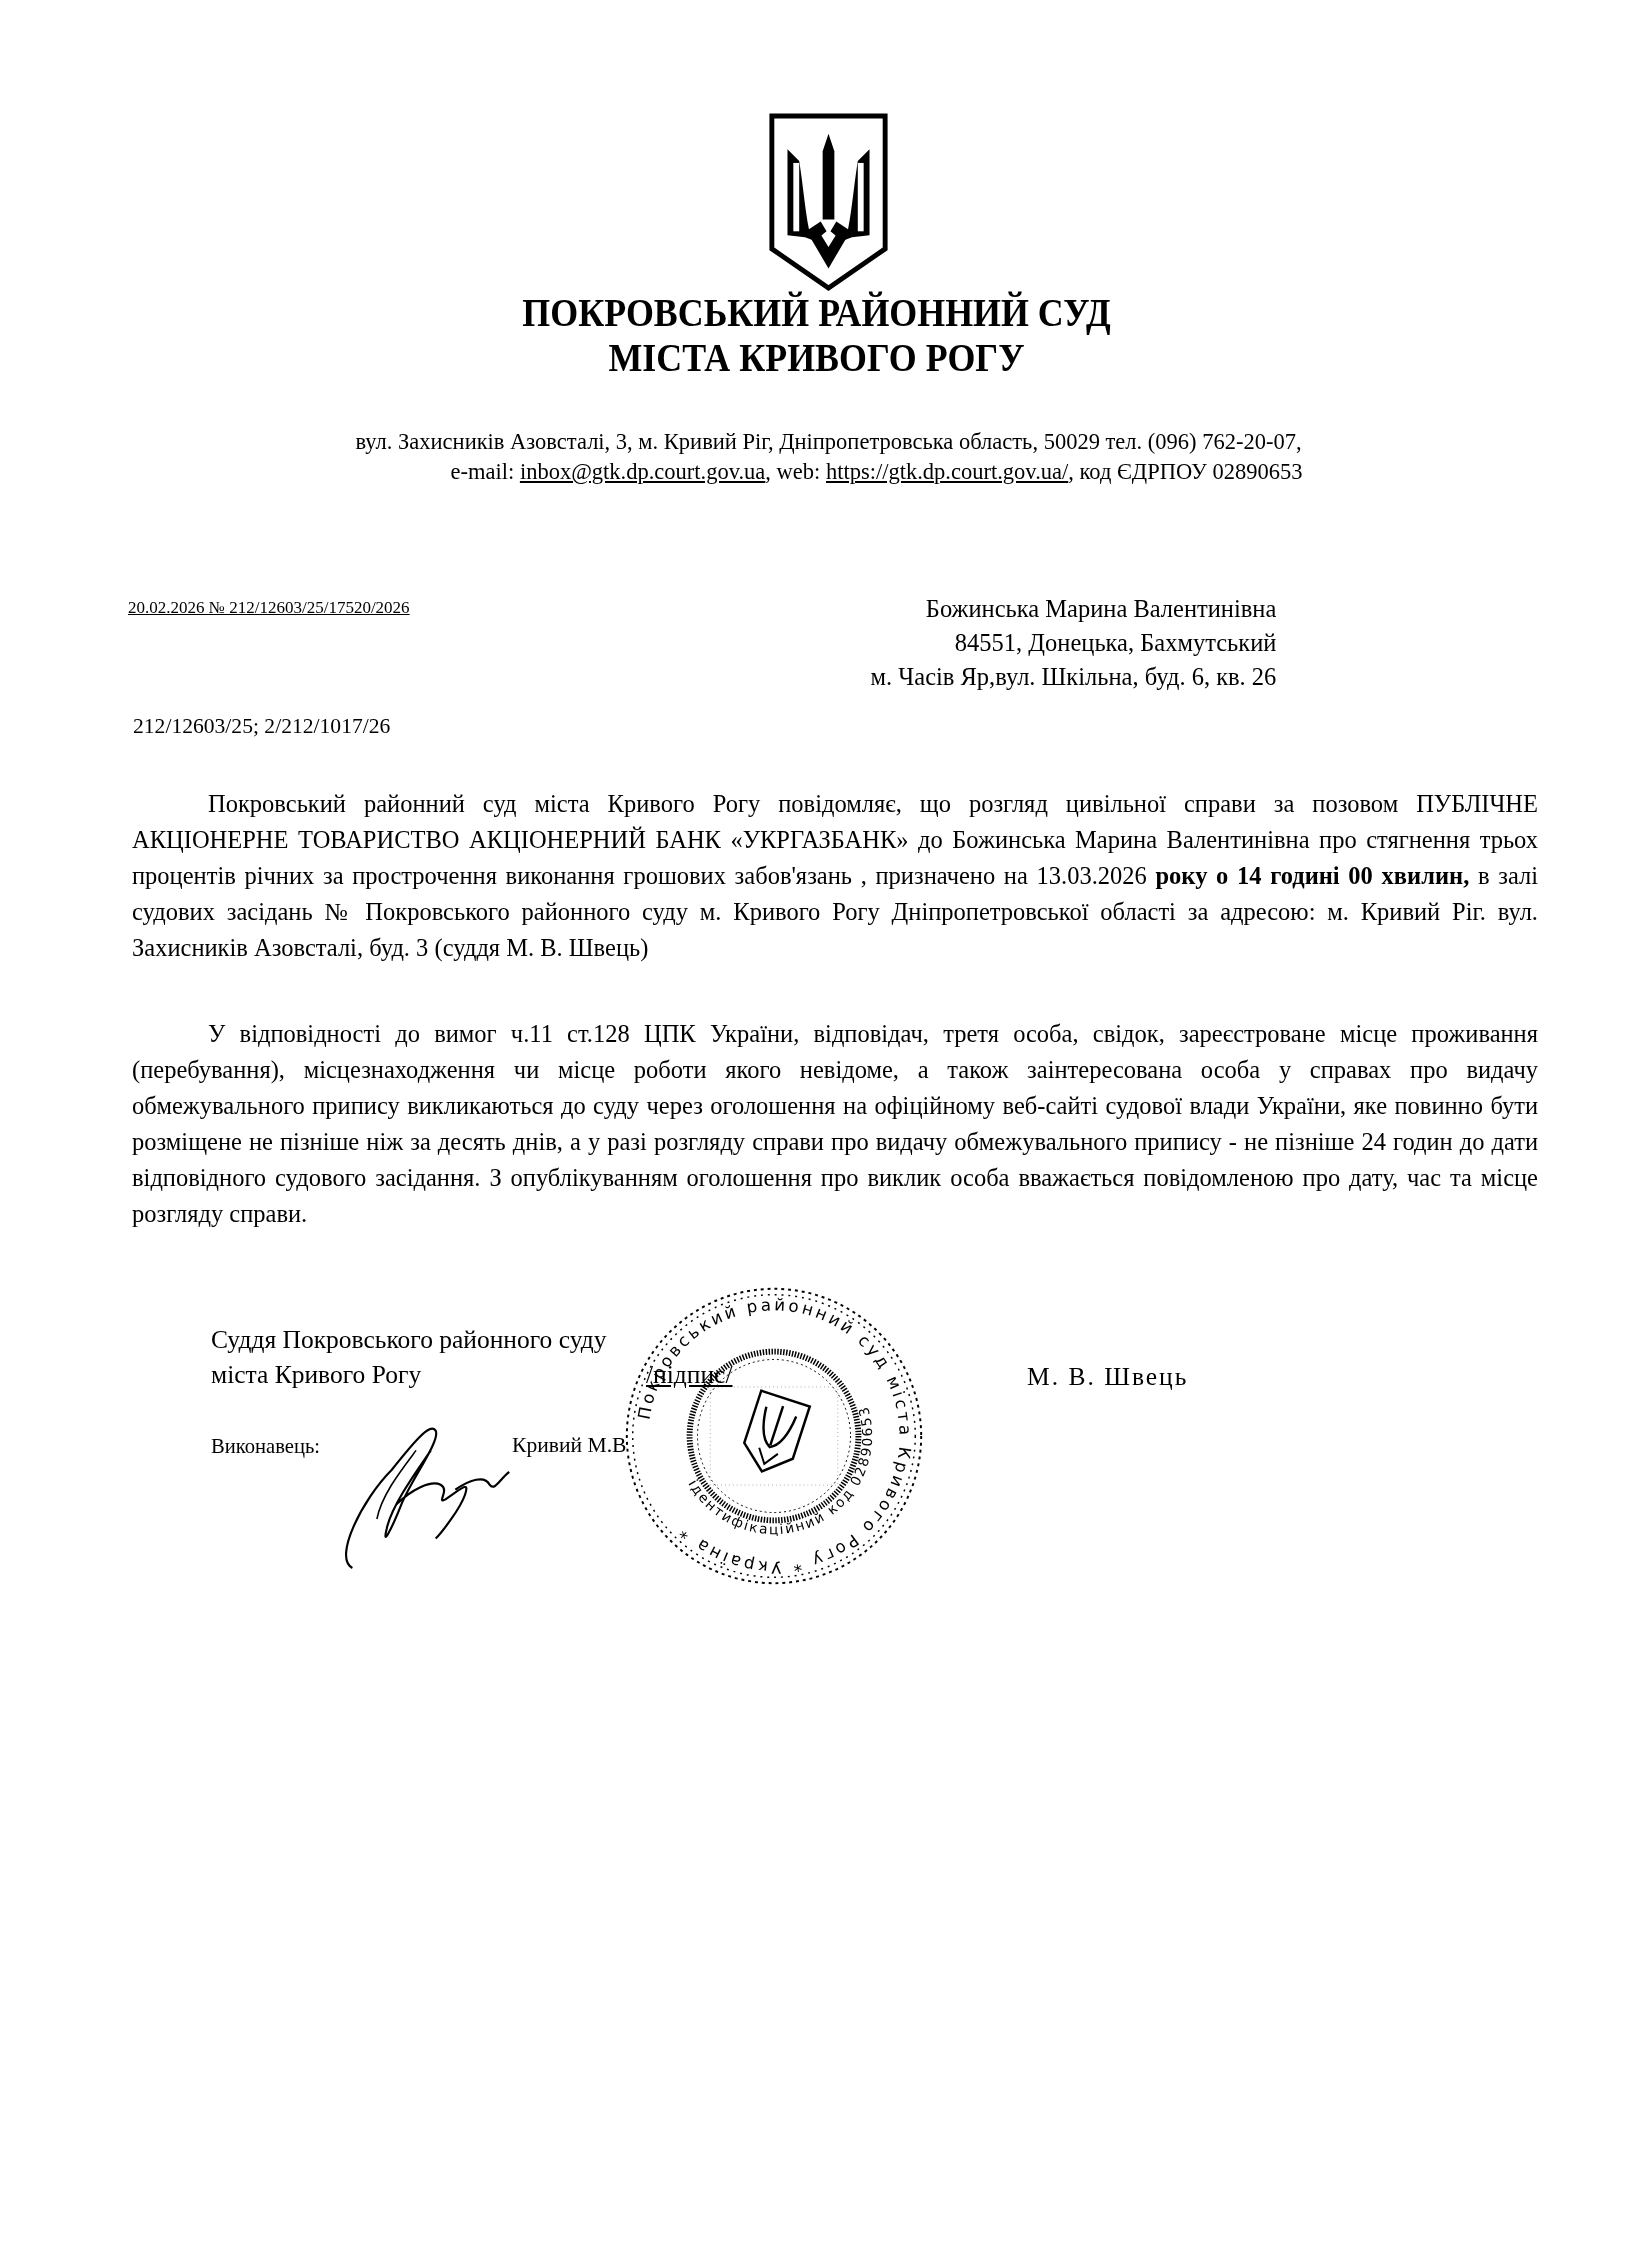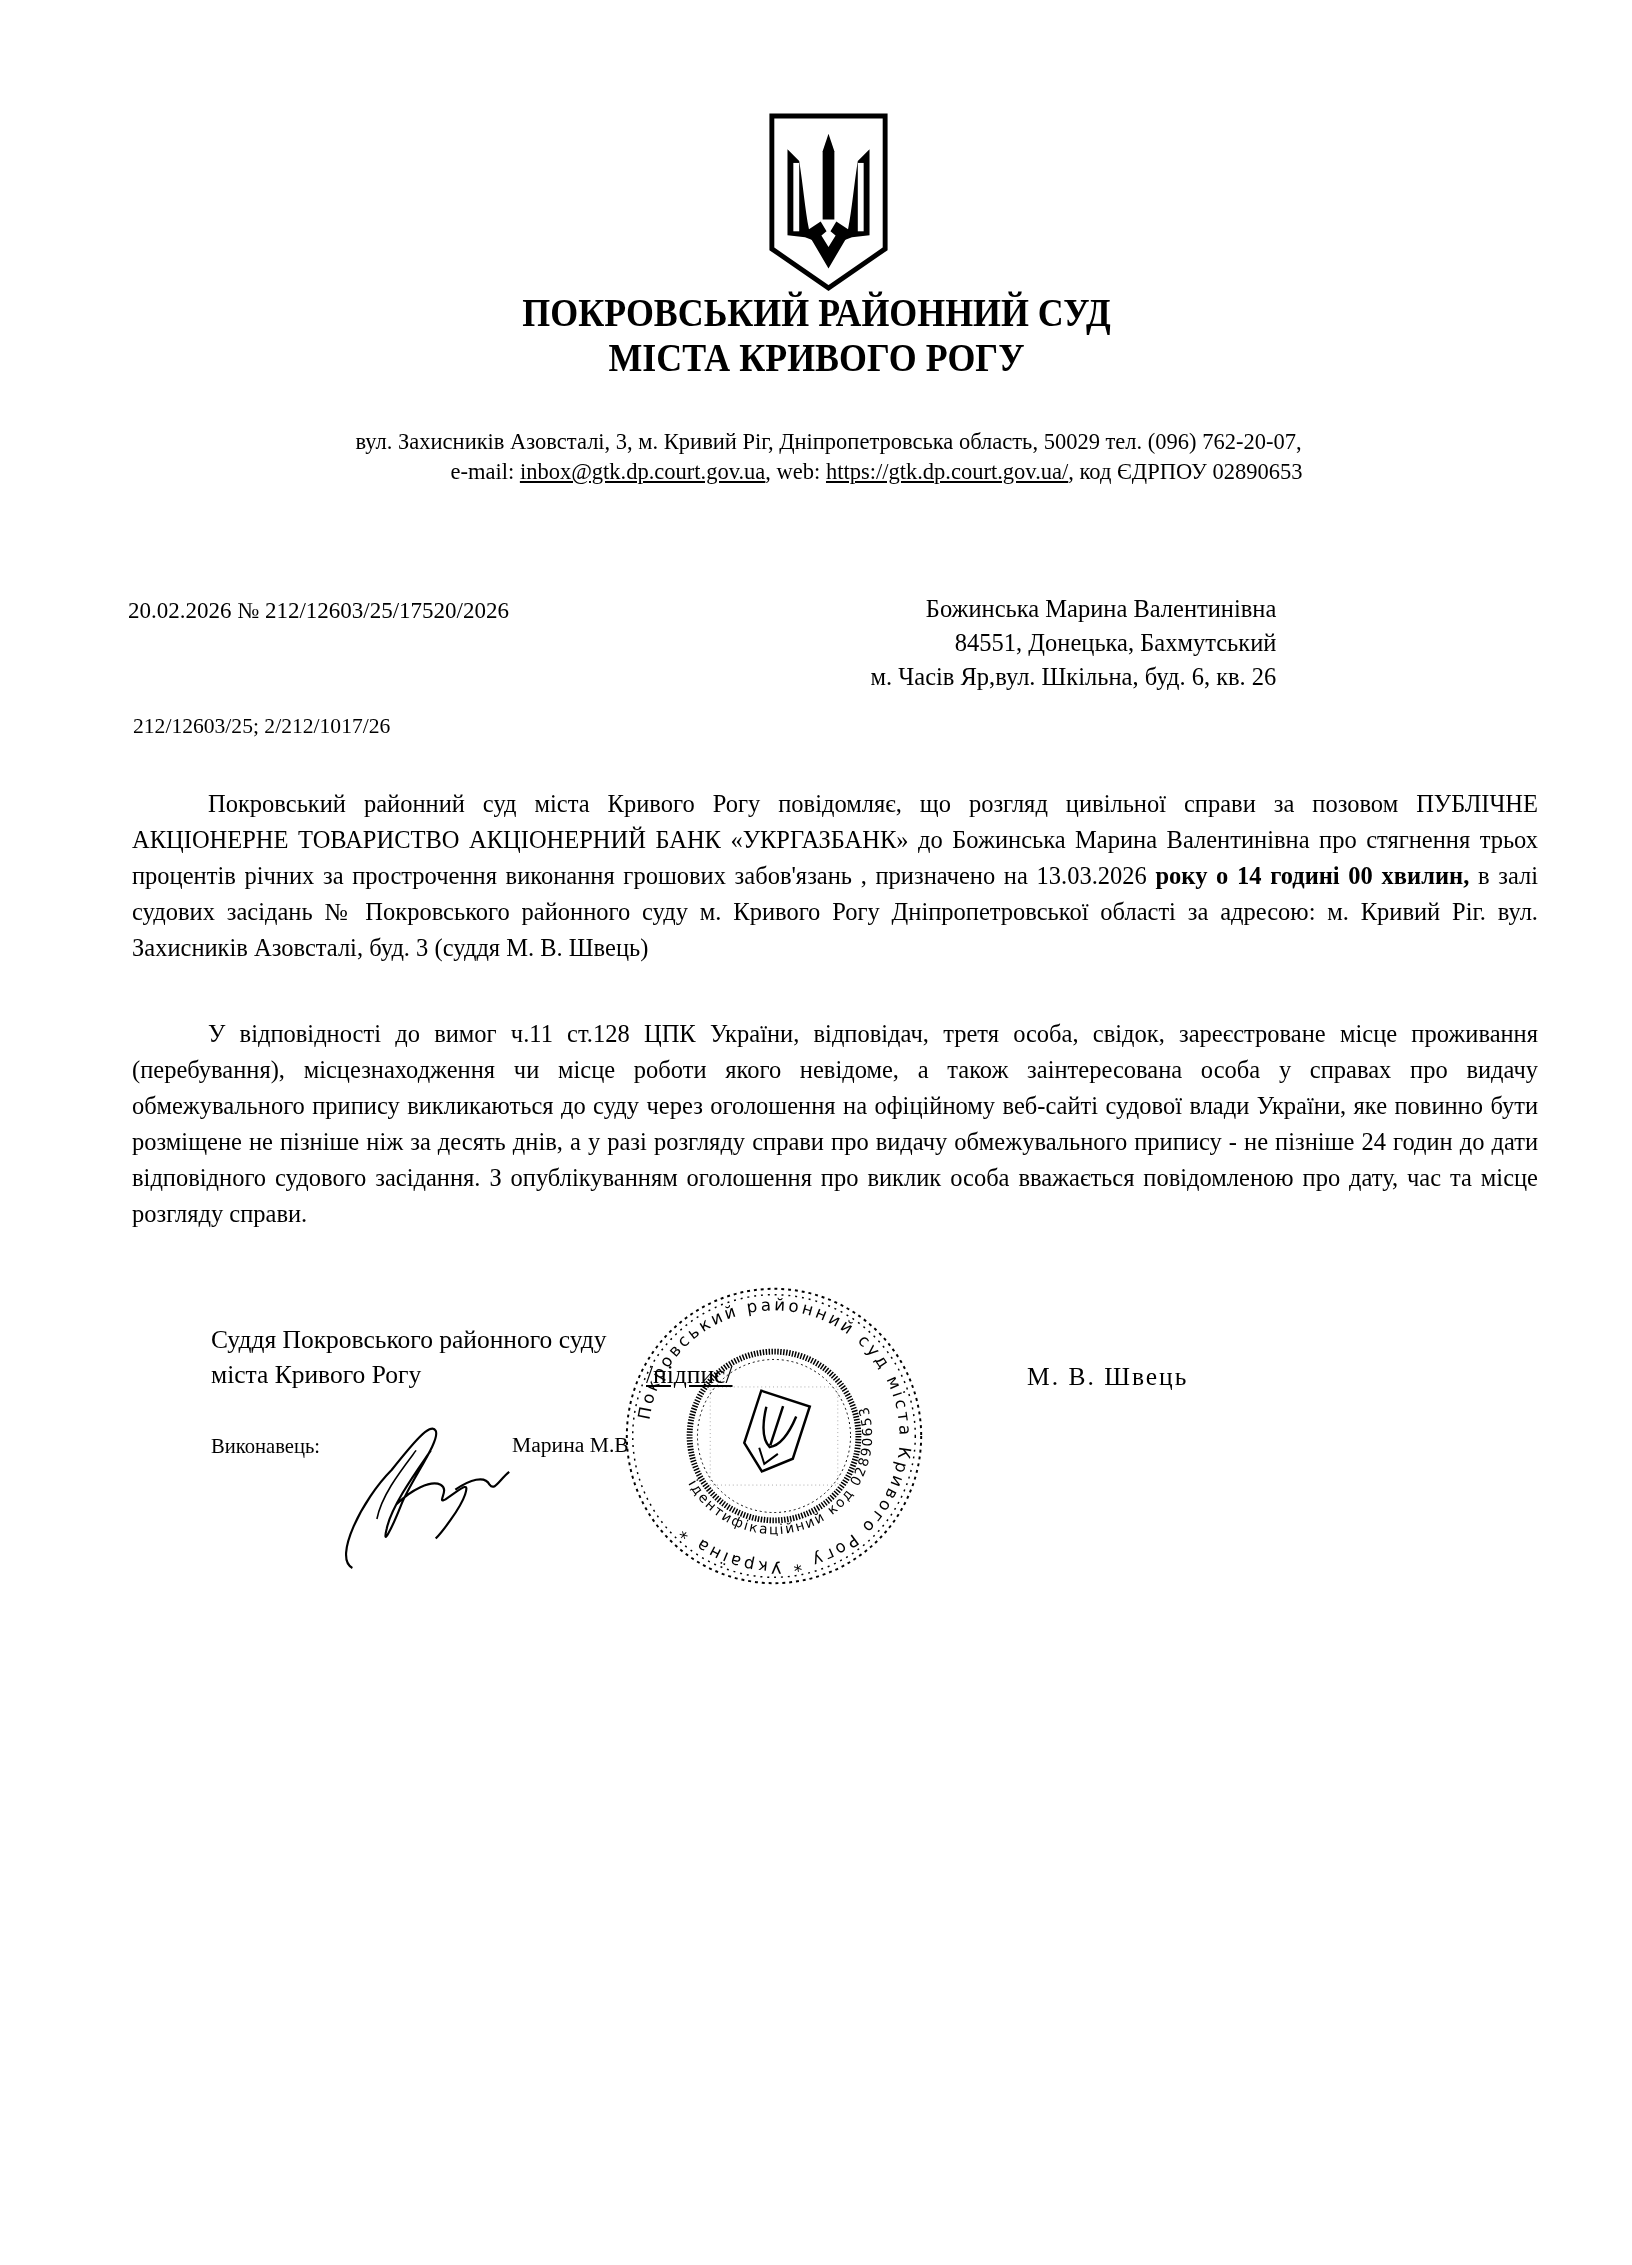--- a/index.html
+++ b/index.html
@@ -17,21 +17,21 @@
     }
     .title1 { top: 290px; }
     .title2 { top: 335px; }
     .addr {
       left: 12px; width: 1633px; text-align: center;
       font-size: 22.5px; line-height: 29px;
     }
     .addr1 { top: 427px; }
     .addr2 { top: 457px; padding-left: 48px; }
     .u { text-decoration: underline; }
-    .ref { left: 128px; top: 598px; font-size: 23px; }
+    .ref { left: 128px; top: 598px; font-size: 17px; text-decoration: underline; }
     .recipient { left: 851px; top: 592px; font-size: 24.5px; line-height: 34px; text-align: right; }
     .recipient .ind { padding-left: 19.6px; }
     .cases { left: 133px; top: 714px; font-size: 21.6px; }
     .body {
       left: 132px; width: 1406px; font-size: 24.5px; line-height: 36px;
       text-align: justify;
     }
     .p1 { top: 786px; }
     .p2 { top: 1016px; }
     .body p { margin: 0; text-indent: 76px; }
@@ -82,21 +82,21 @@
 
 <div class="abs body p2">
   <p>У відповідності до вимог ч.11 ст.128 ЦПК України, відповідач, третя особа, свідок, зареєстроване місце проживання (перебування), місцезнаходження чи місце роботи якого невідоме, а також заінтересована особа у справах про видачу обмежувального припису викликаються до суду через оголошення на офіційному веб-сайті судової влади України, яке повинно бути розміщене не пізніше ніж за десять днів, а у разі розгляду справи про видачу обмежувального припису - не пізніше 24 годин до дати відповідного судового засідання. З опублікуванням оголошення про виклик особа вважається повідомленою про дату, час та місце розгляду справи.</p>
 </div>
 
 <div class="abs judge1">Суддя  Покровського районного суду</div>
 <div class="abs judge2">міста Кривого Рогу</div>
 <div class="abs sig-mark">/підпис/</div>
 <div class="abs judge-name">М. В. Швець</div>
 <div class="abs exec-label">Виконавець:</div>
-<div class="abs exec-name">Марина М.В</div>
+<div class="abs exec-name">Кривий М.В</div>
 
 <svg class="abs scribble" viewBox="0 0 200 170">
   <path d="M30 160 C10 150 40 90 70 60 C90 35 110 10 115 20 C120 30 90 70 80 95 C70 120 60 140 65 120 C70 95 100 55 110 40 M75 95 C90 80 110 70 120 75 C130 80 115 95 125 90 C140 80 150 70 145 85 C140 100 120 125 115 130 M135 80 C150 70 165 65 170 75 C175 82 180 70 190 62" fill="none" stroke="#000" stroke-width="2.2"></path>
   <path d="M55 110 C60 85 80 60 95 40" fill="none" stroke="#000" stroke-width="1.6"></path>
 </svg>
 
 <svg class="abs stamp" viewBox="0 0 320 320">
   <defs>
     <path id="outerArc" d="M160,160 m-128,0 a128,128 0 1,1 256,0 a128,128 0 1,1 -256,0"></path>
     <path id="innerArc" d="M160,160 m-100,0 a100,100 0 1,0 200,0 a100,100 0 1,0 -200,0"></path>

